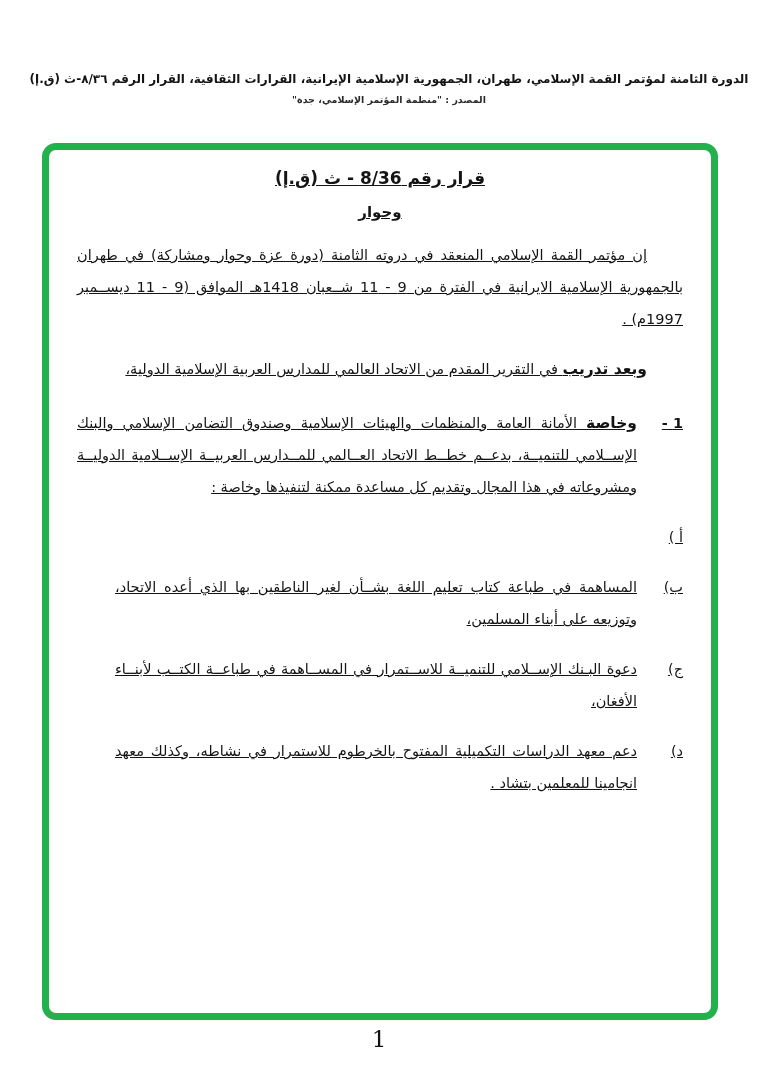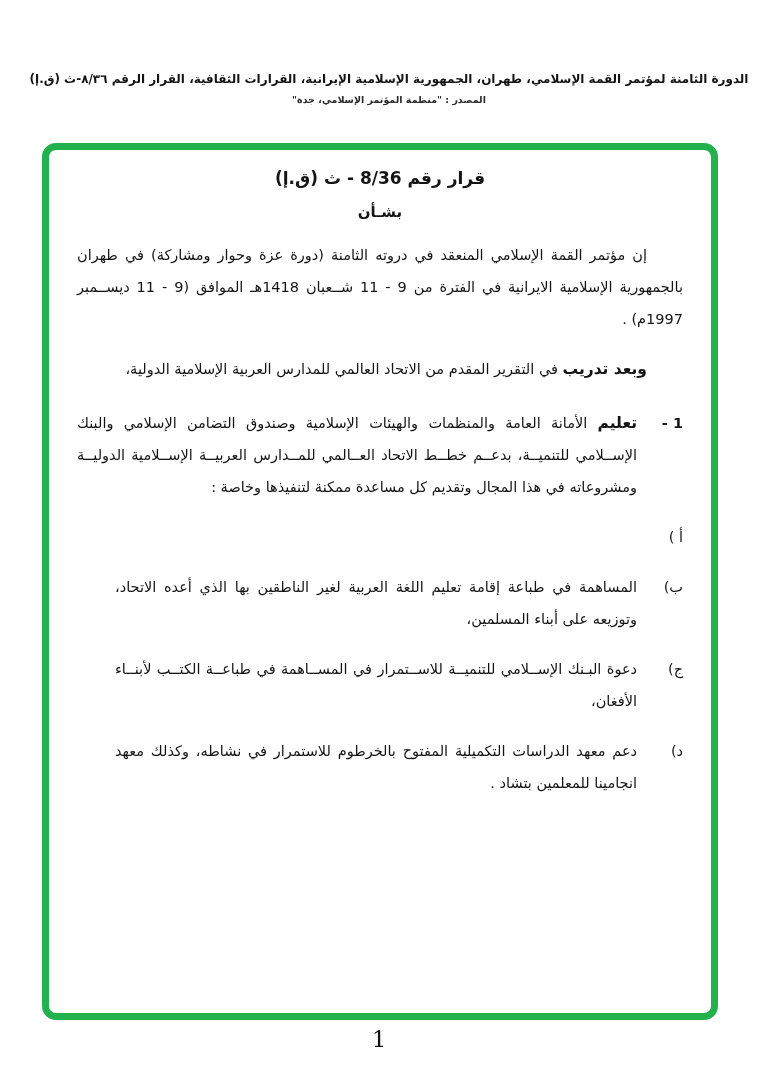--- a/index.html
+++ b/index.html
@@ -19,20 +19,21 @@
   .scan-header .line2 { font-size:9.5px; font-weight:bold; margin-top:8px; color:#2a2a2a; }
 
   .doc-frame {
     position:absolute; left:42px; top:143px;
     width:676px; height:877px;
     border:7px solid #22b14c;
     border-radius:14px;
     padding:10px 28px 0 28px;
     overflow:hidden;
     background:#ffffff;
+    text-decoration:underline;
   }
 
   .titles { direction:rtl; text-align:center; font-weight:bold; }
   .title-line1 { font-size:17px; margin-top:8px; }
   .title-line2 { font-size:15px; margin-top:15px; }
   .title-line3 { font-size:17px; margin-top:11px; }
 
   .doc-body {
     direction:rtl;
     font-size:14.5px;
@@ -65,42 +66,42 @@
 
 <div class="scan-header">
   <div class="line1">الدورة الثامنة لمؤتمر القمة الإسلامي، طهران، الجمهورية الإسلامية الإيرانية، القرارات الثقافية، القرار الرقم ٨/٣٦-ث (ق.إ)</div>
   <div class="line2">المصدر : "منظمة المؤتمر الإسلامي، جدة"</div>
 </div>
 
 <div class="doc-frame">
 
   <div class="titles">
     <div class="title-line1">قرار رقم 8/36 - ث (ق.إ)</div>
-    <div class="title-line2">بشـأن</div>
+    <div class="title-line2">وحوار</div>
   </div>
 
   <div class="doc-body">
 
     <p class="para"><b class="lead"></b><span>إن مؤتمر القمة الإسلامي المنعقد في دروته الثامنة (دورة عزة وحوار ومشاركة) في طهران بالجمهورية الإسلامية الايرانية في الفترة من 9 - 11 شــعبان 1418هـ الموافق (9 - 11 ديســمبر 1997م) .</span></p>
 
 
     <p class="para"><b class="lead">وبعد تدريب</b><span> في التقرير المقدم من الاتحاد العالمي للمدارس العربية الإسلامية الدولية،</span></p>
 
     <div class="item-row">
       <div class="marker">1 -</div>
-      <div class="item-text"><b class="lead">تعليم</b><span> الأمانة العامة والمنظمات والهيئات الإسلامية وصندوق التضامن الإسلامي والبنك الإســلامي للتنميــة، بدعــم خطــط الاتحاد العــالمي للمــدارس العربيــة الإســلامية الدوليــة ومشروعاته في هذا المجال وتقديم كل مساعدة ممكنة لتنفيذها وخاصة :</span></div>
+      <div class="item-text"><b class="lead">وخاصة</b><span> الأمانة العامة والمنظمات والهيئات الإسلامية وصندوق التضامن الإسلامي والبنك الإســلامي للتنميــة، بدعــم خطــط الاتحاد العــالمي للمــدارس العربيــة الإســلامية الدوليــة ومشروعاته في هذا المجال وتقديم كل مساعدة ممكنة لتنفيذها وخاصة :</span></div>
     </div>
 
     <div class="sub-item">
       <div class="marker">أ )</div>
     </div>
 
     <div class="sub-item">
       <div class="marker">ب)</div>
-      <div class="item-text">المساهمة في طباعة إقامة تعليم اللغة العربية لغير الناطقين بها الذي أعده الاتحاد، وتوزيعه على أبناء المسلمين،</div>
+      <div class="item-text">المساهمة في طباعة كتاب تعليم اللغة بشــأن لغير الناطقين بها الذي أعده الاتحاد، وتوزيعه على أبناء المسلمين،</div>
     </div>
 
     <div class="sub-item">
       <div class="marker">ج)</div>
       <div class="item-text">دعوة البـنك الإســلامي للتنميــة للاســتمرار في المســاهمة في طباعــة الكتــب لأبنــاء الأفغان،</div>
     </div>
 
     <div class="sub-item">
       <div class="marker">د)</div>
       <div class="item-text">دعم معهد الدراسات التكميلية المفتوح بالخرطوم للاستمرار في نشاطه، وكذلك معهد انجامينا للمعلمين بتشاد .</div>

